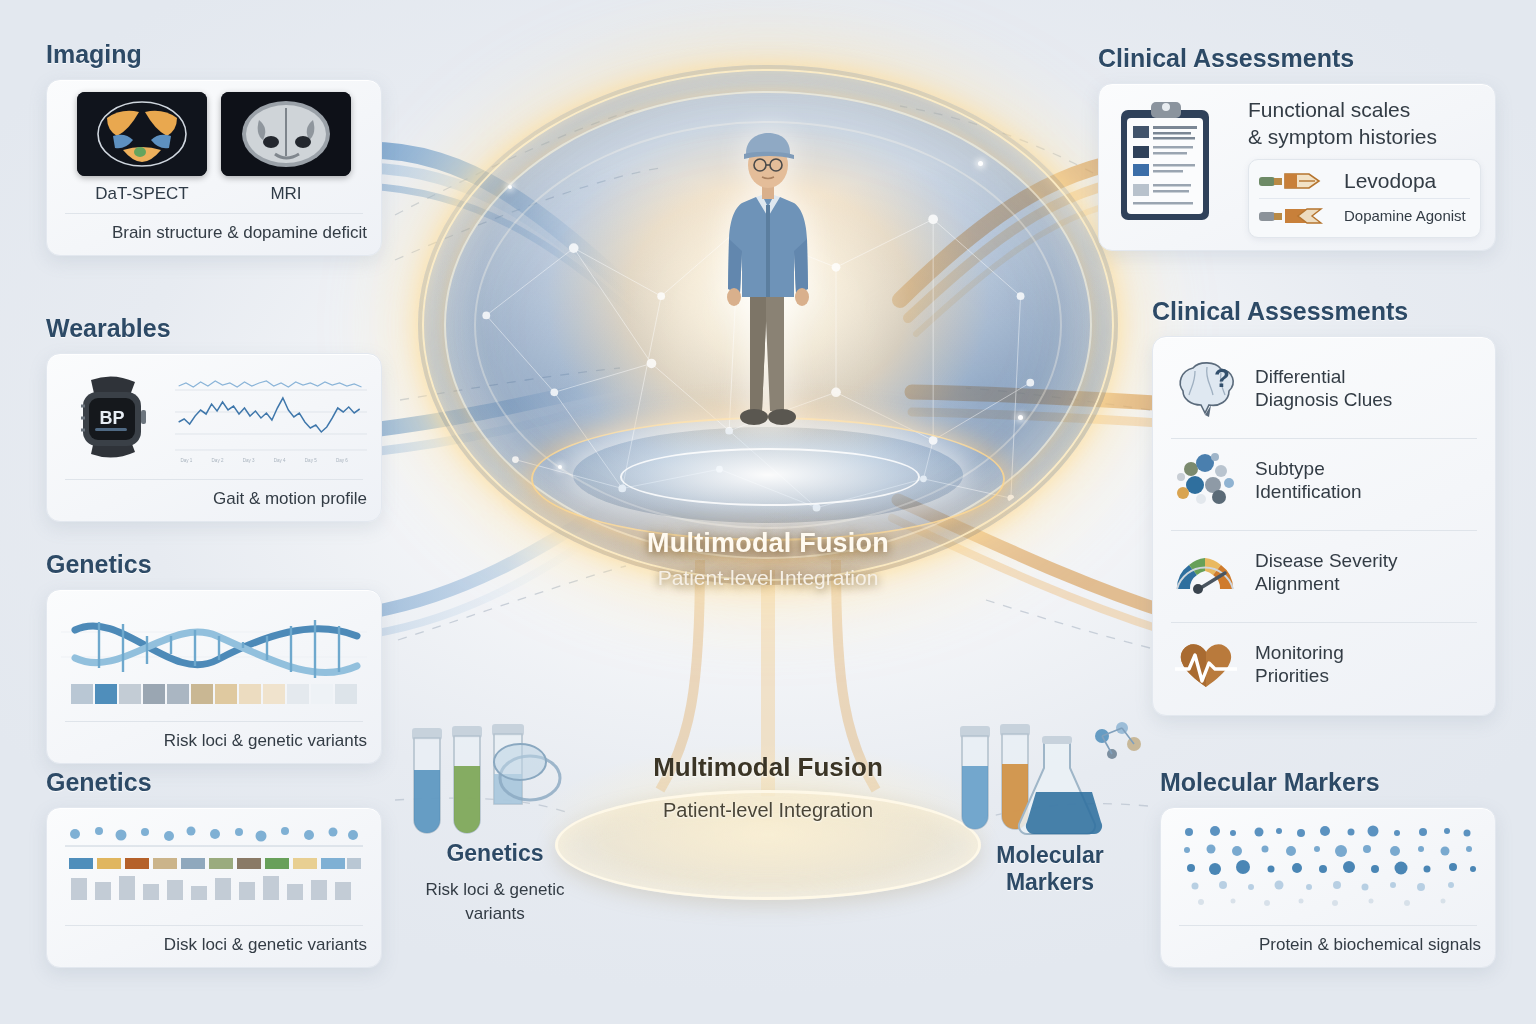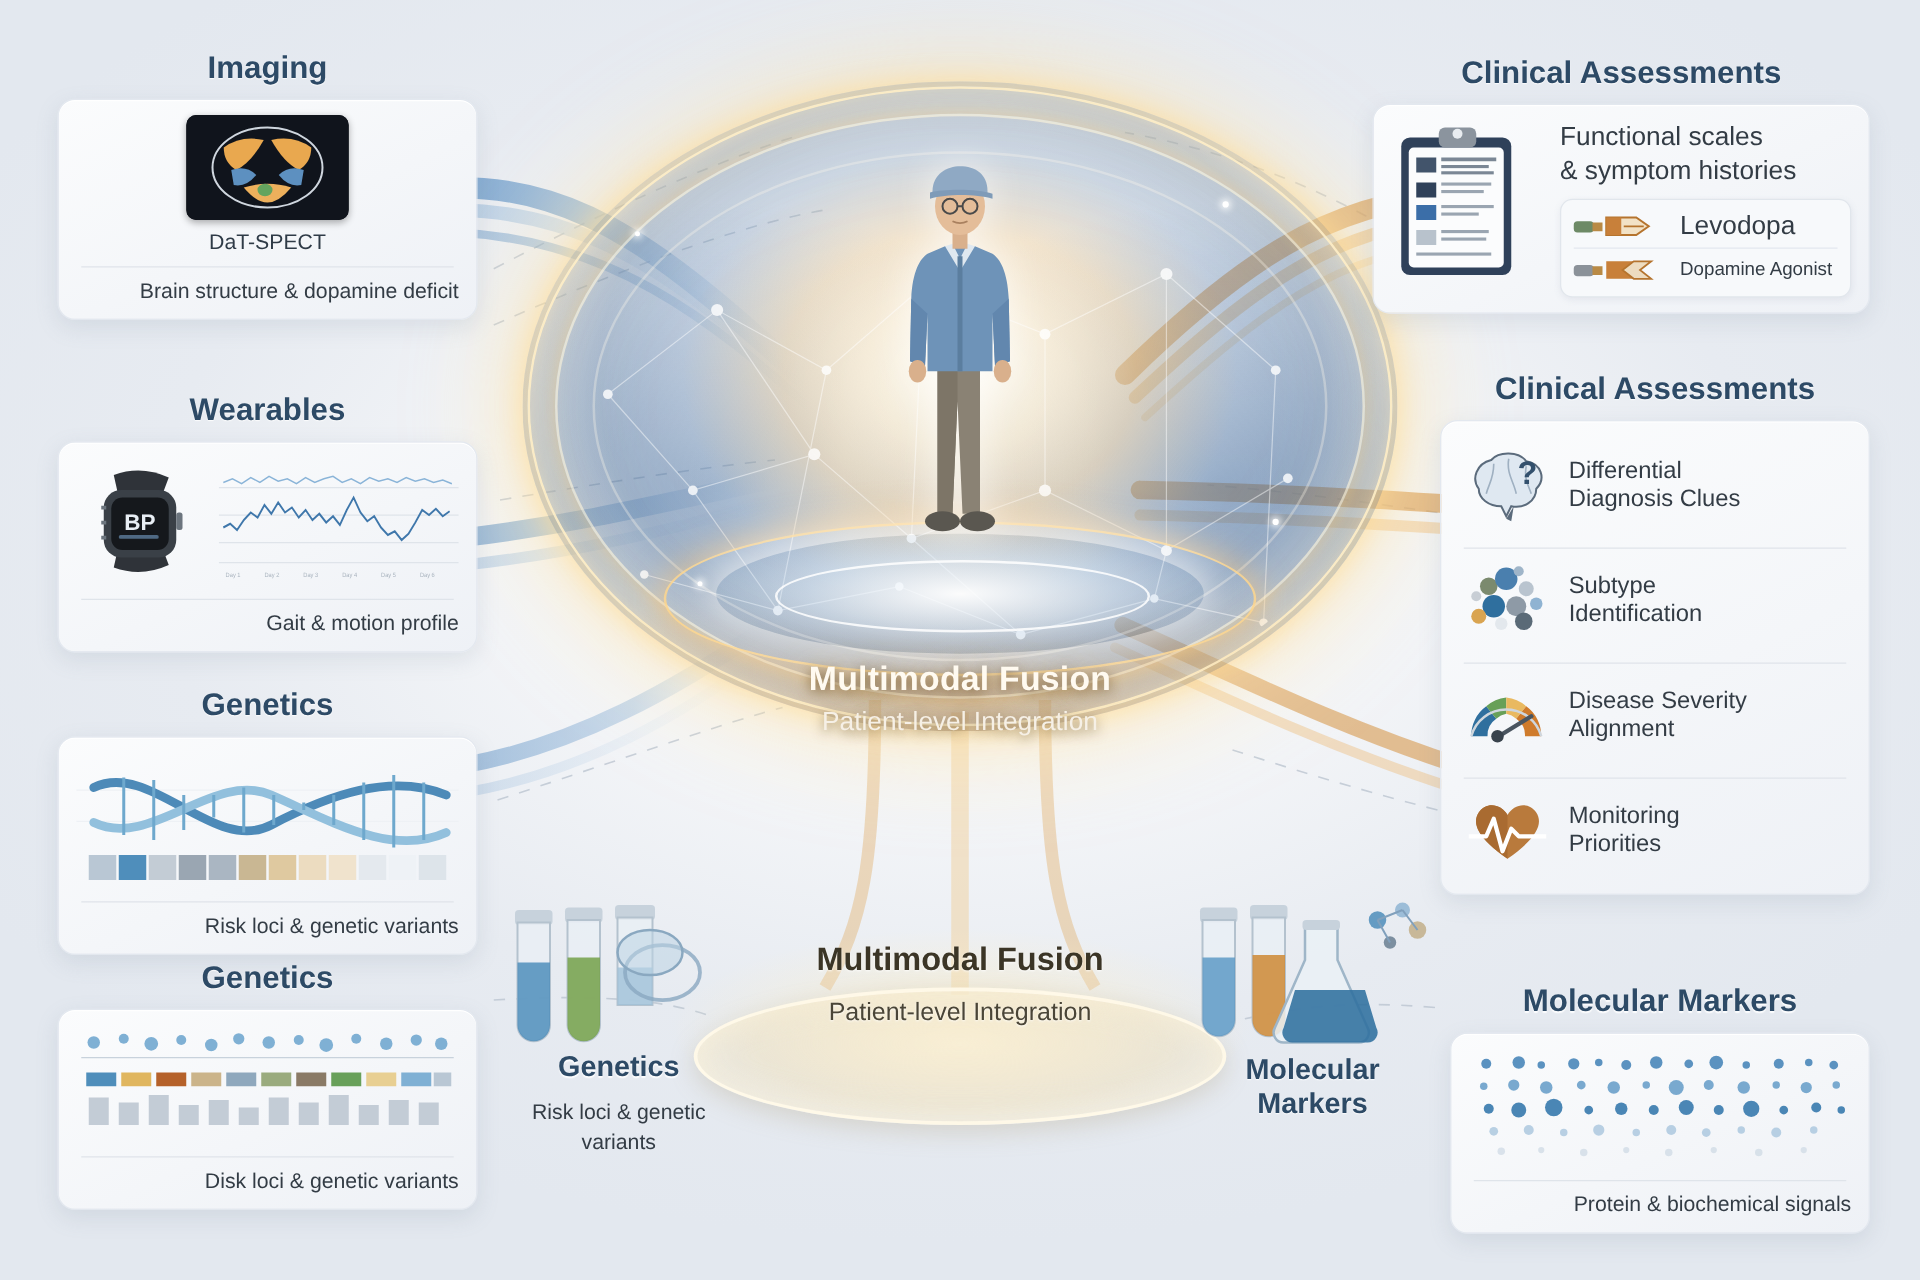--- a/index.html
+++ b/index.html
@@ -70,21 +70,21 @@
   .dish-glow{position:absolute;left:50%;top:742px;transform:translateX(-50%);
     width:470px;height:150px;border-radius:50%;
     background:radial-gradient(ellipse at 50% 55%, rgba(255,240,200,.75), rgba(255,240,200,0) 70%);}
 
   
   .ribbons{position:absolute;inset:0;pointer-events:none;}
   .ribbons svg{width:100%;height:100%;}
 
   
   .group{position:absolute;}
-  .grp-title{font-size:25px;font-weight:700;color:#2d4a66;text-align:center;margin-bottom:10px;
+  .grp-title{font-size:25px;font-weight:700;color:#2d4a66;margin-bottom:10px;
     text-shadow:0 1px 1px rgba(255,255,255,.9);}
   .card{
     background:linear-gradient(155deg,#fbfcfd 0%,#f4f6f9 55%,#eef1f6 100%);
     border:1px solid #e3e8ef;border-radius:14px;
     box-shadow:0 6px 18px rgba(120,135,155,.16),0 1px 0 #fff inset;
     padding:12px 14px;box-sizing:border-box;}
   .card-caption{font-size:17px;color:#333c45;text-align:right;padding-top:9px;}
   .divider{height:1px;background:#dfe4ea;margin:9px 4px 0;}
 
   
@@ -313,20 +313,36 @@
               <path d="M30,26 Q44,16 62,20 Q52,38 40,44 Q30,38 30,26Z" fill="#e9a84f"></path>
               <path d="M100,26 Q86,16 68,20 Q78,38 90,44 Q100,38 100,26Z" fill="#e9a84f"></path>
               <path d="M36,44 Q48,40 56,48 Q48,58 38,56Z" fill="#5d90c0"></path>
               <path d="M94,44 Q82,40 74,48 Q82,58 92,56Z" fill="#5d90c0"></path>
               <path d="M46,58 Q65,52 84,58 Q74,70 65,70 Q56,70 46,58Z" fill="#edb05c"></path>
               <ellipse cx="63" cy="60" rx="6" ry="5" fill="#64a45e"></ellipse>
             </svg>
           </div>
           <div class="scan-lab">DaT-SPECT</div>
         </div>
+        <div class="scan">
+          <div class="scan-img">
+            <svg viewBox="0 0 130 84">
+              <rect width="130" height="84" fill="#0e1118"></rect>
+              <ellipse cx="65" cy="42" rx="44" ry="33" fill="#9aa1a8"></ellipse>
+              <ellipse cx="65" cy="42" rx="40" ry="29" fill="#cfd4d8"></ellipse>
+              <path d="M65,16 L65,64" stroke="#7d848b" stroke-width="2"></path>
+              <path d="M38,28 Q48,36 42,48 Q34,42 38,28Z" fill="#8f969d"></path>
+              <path d="M92,28 Q82,36 88,48 Q96,42 92,28Z" fill="#8f969d"></path>
+              <ellipse cx="50" cy="50" rx="8" ry="6" fill="#23272e"></ellipse>
+              <ellipse cx="82" cy="50" rx="8" ry="6" fill="#23272e"></ellipse>
+              <path d="M54,62 Q65,70 78,62" stroke="#80878e" stroke-width="3" fill="none"></path>
+            </svg>
+          </div>
+          <div class="scan-lab">MRI</div>
+        </div>
       </div>
       <div class="divider"></div>
       <div class="card-caption">Brain structure &amp; dopamine deficit</div>
     </div>
   </div>
 
   <div class="group" style="left:46px;top:314px;width:336px;">
     <div class="grp-title">Wearables</div>
     <div class="card">
       <div class="wear-row">
@@ -608,21 +624,21 @@
           </svg>
         </div>
         <div class="clin-txt">
           <div>Monitoring</div>
           <div>Priorities</div>
         </div>
       </div>
     </div>
   </div>
 
-  <div class="group" style="left:1160px;top:768px;width:336px;margin-top:19px;">
+  <div class="group" style="left:1160px;top:768px;width:336px;">
     <div class="grp-title">Molecular Markers</div>
     <div class="card">
       <div class="mol-box">
         <svg viewBox="0 0 306 96" preserveAspectRatio="none">
           <g fill="#5b92c0">
             <circle cx="14" cy="12" r="4"></circle>
               <circle cx="40" cy="11" r="5"></circle>
               <circle cx="58" cy="13" r="3"></circle>
             <circle cx="84" cy="12" r="4.5"></circle>
               <circle cx="104" cy="11" r="3"></circle>

